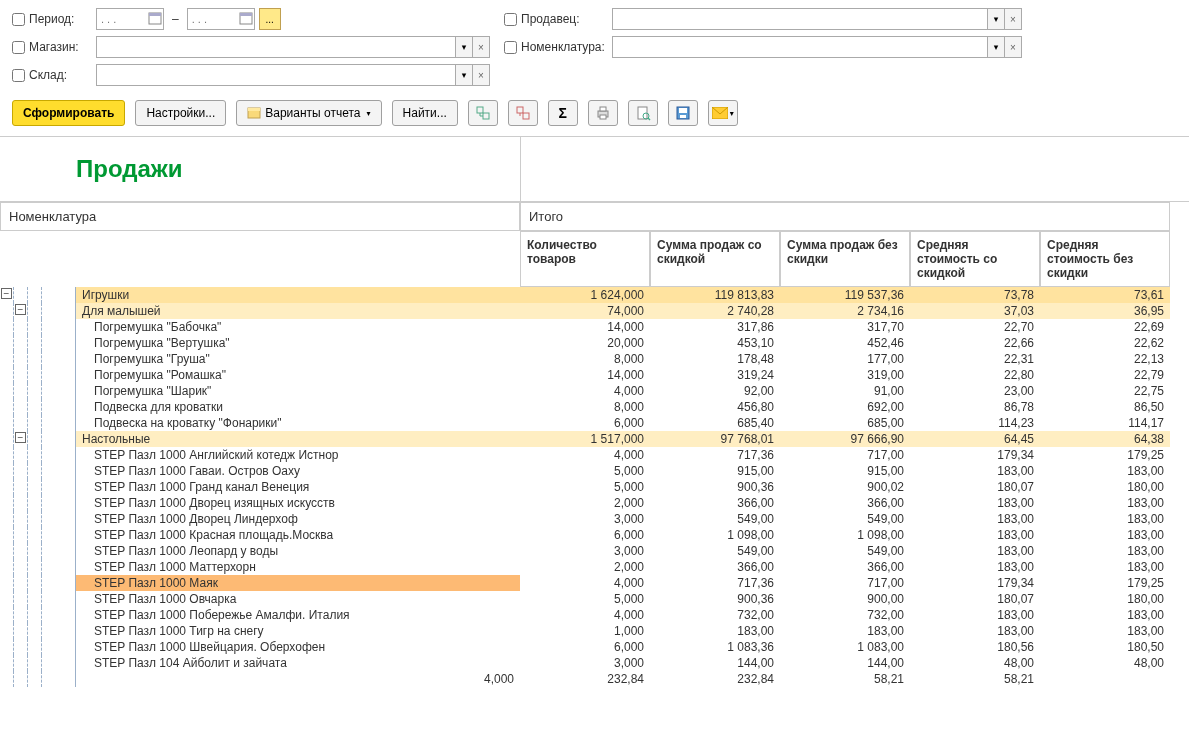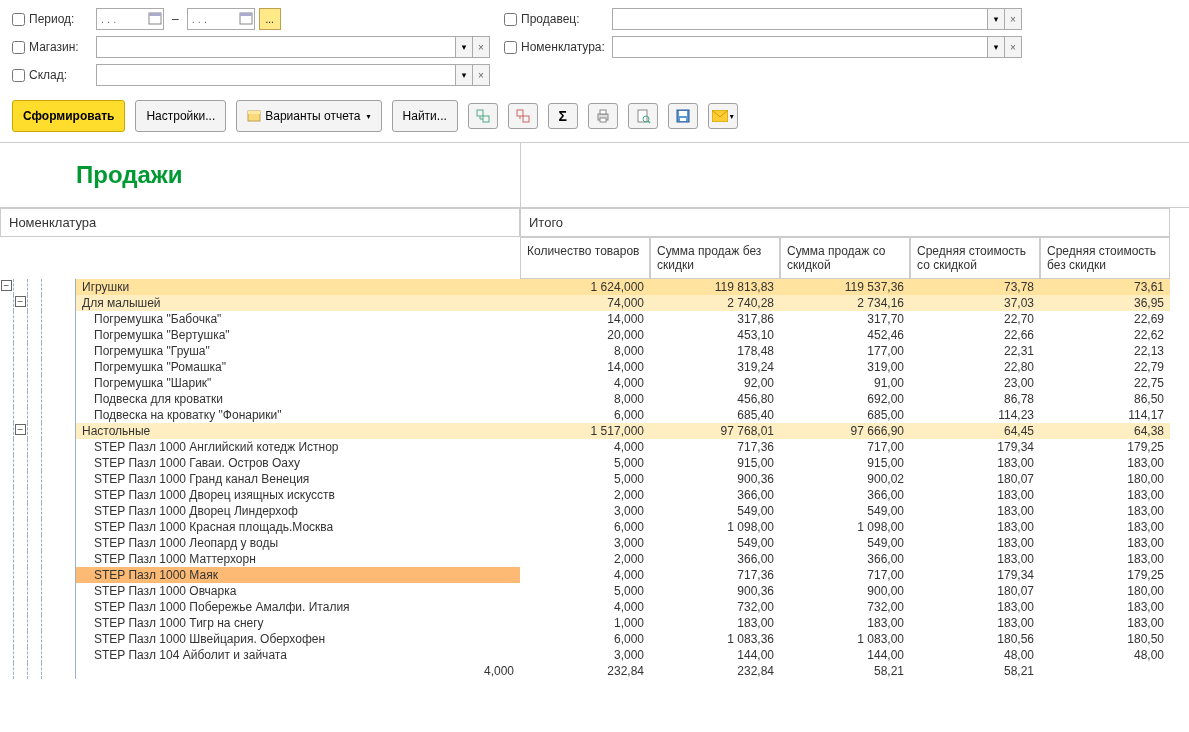--- a/index.html
+++ b/index.html
@@ -20,33 +20,33 @@
 .select-input { height: 22px; border: 1px solid #aaa; background: #fff; padding: 2px 4px; }
 .select-input.wide1 { width: 360px; }
 .select-input.wide-long { width: 376px; }
 .dd-btn { width: 18px; height: 22px; border: 1px solid #aaa; background: #f4f4f4; cursor: pointer; display:flex; align-items:center; justify-content:center; font-size:9px; }
 .x-btn { width: 18px; height: 22px; border: 1px solid #aaa; background: #f4f4f4; cursor: pointer; display:flex; align-items:center; justify-content:center; font-size:10px; color:#666; }
 .ctrl-group { display:flex; }
 .ctrl-group > *:not(:first-child){ margin-left:-1px; }
 
 
 .toolbar { padding: 6px 12px 10px 12px; display: flex; align-items: center; gap: 10px; }
-.btn { height: 32px; border: 1px solid #a0a0a0; background: #f4f4f4; padding: 0 10px; cursor: pointer; display:flex; align-items:center; gap:4px; border-radius:3px; font-size:12px; }
+.btn { height: 26px; border: 1px solid #a0a0a0; background: #f4f4f4; padding: 0 10px; cursor: pointer; display:flex; align-items:center; gap:4px; border-radius:3px; font-size:12px; }
 .btn-primary { background: #ffdd2d; border-color: #c8a800; font-weight: bold; }
 .btn-icon { height: 26px; width: 30px; border: 1px solid #a0a0a0; background: #f4f4f4; cursor: pointer; display:flex; align-items:center; justify-content:center; border-radius:3px; }
 .dd-arrow { font-size: 8px; margin-left: 2px; }
 
 
 .report { border-top: 1px solid #ccc; }
 .report-title { color: #009933; font-size: 24px; font-weight: bold; padding: 18px 0 18px 76px; }
 .grid { display: grid; grid-template-columns: 14px 14px 14px 34px 444px 130px 130px 130px 130px 130px; font-size: 12px; }
 .hdr { border: 1px solid #ccc; padding: 6px 8px; background: #fff; font-weight: normal; font-size: 13px; }
 .hdr-top-nom { grid-column: 1 / 6; border-bottom: 1px solid #ccc; }
 .hdr-top-itogo { grid-column: 6 / 11; border-bottom: 1px solid #ccc; }
-.hdr-sub { border: 1px solid #ccc; padding: 6px 6px; font-size: 12px; }
+.hdr-sub { border: 1px solid #ccc; padding: 6px 6px; font-size: 12px; font-weight: bold; }
 .tree-cell { border-right: 1px solid #9bb0c9; border-top: none; display:flex; align-items:flex-start; justify-content:center; padding-top:1px; background:#fff; }
 .tree-cell.inner { border-right: 1px dashed #9bb0c9; }
 .toggle { width:11px; height:11px; border:1px solid #666; display:flex; align-items:center; justify-content:center; font-size:10px; line-height:8px; cursor:pointer; background:#fff; color:#444; }
 .name-cell { padding: 1px 6px; white-space: nowrap; overflow:hidden; }
 .num-cell { padding: 1px 6px; text-align: right; }
 .indent1 { padding-left: 6px; }
 .indent2 { padding-left: 18px; }
 .treecol-empty{ background:#fff; }
 .title-row{ display:grid; grid-template-columns: 520px 1fr; border-bottom:1px solid #ccc;}
 .title-right{border-left:1px solid #ccc;}
@@ -204,22 +204,22 @@
     <div class="title-right"></div>
   </div>
 
   <div class="grid">
 
     <div class="hdr hdr-top-nom">Номенклатура</div>
     <div class="hdr hdr-top-itogo">Итого</div>
 
     <div style="grid-column:1/6" class="treecol-empty"></div>
     <div class="hdr-sub">Количество товаров</div>
+    <div class="hdr-sub">Сумма продаж со скидкой</div>
     <div class="hdr-sub">Сумма продаж без скидки</div>
-    <div class="hdr-sub">Сумма продаж со скидкой</div>
     <div class="hdr-sub">Средняя стоимость со скидкой</div>
     <div class="hdr-sub">Средняя стоимость без скидки</div>
 
   <div class="tree-cell inner">
         <div class="toggle">−</div>
       </div>
       <div class="tree-cell inner"></div>
       <div class="tree-cell inner"></div>
       <div class="tree-cell"></div>
       <div class="name-cell" style="background: rgb(255, 227, 159);">Игрушки</div>

